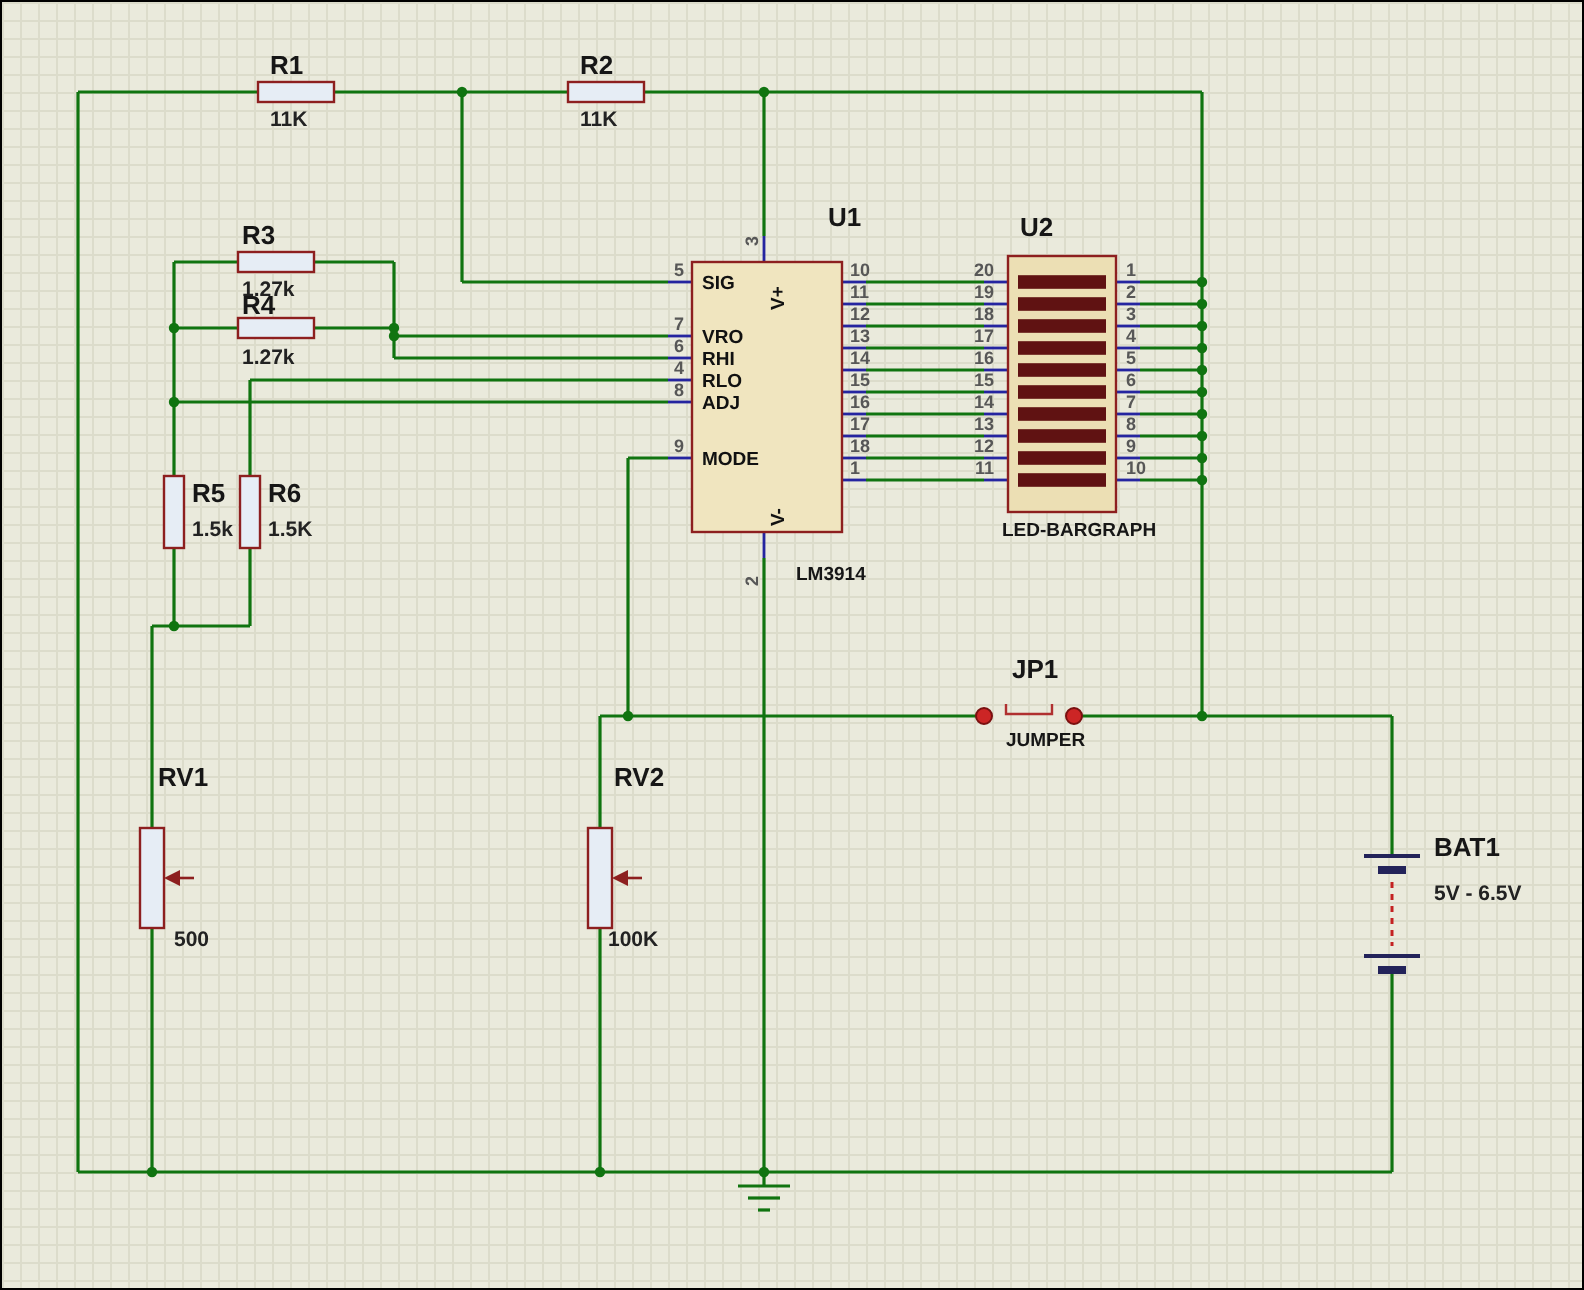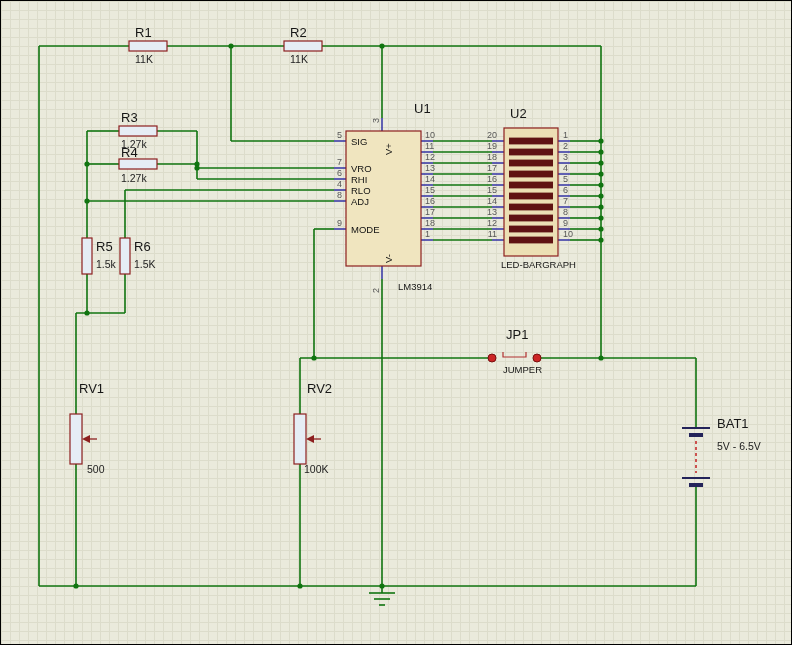--- a/index.html
+++ b/index.html
@@ -2,21 +2,21 @@
 <html><head>
 <meta charset="utf-8">
 <style>
   html,body{margin:0;padding:0;background:#fff}
   .canvas{
     position:relative;width:792px;height:645px;box-sizing:border-box;
     background-color:#eaeadc;
     background-image:linear-gradient(#dcdccb 1px,transparent 1px),
                      linear-gradient(90deg,#dcdccb 1px,transparent 1px);
     background-size:9px 9px;
-    border:1px solid #000;overflow:hidden;
+    border:1px solid #000;overflow:hidden;font-weight:bold;
   }
   svg{position:absolute;top:0;left:0}
   .wire{stroke:#107410;stroke-width:1.6;fill:none}
   .pin{stroke:#2525a0;stroke-width:1.4;fill:none}
   .dot{fill:#107410}
   .body{fill:#e6edf5;stroke:#8d1f1f;stroke-width:1.2}
   .chip{fill:#f0e5bf;stroke:#8d1f1f;stroke-width:1.2}
   .ubody{fill:#ecdfb4;stroke:#8d1f1f;stroke-width:1.2}
   .bar{fill:#601212}
   .pot-arrow{stroke:#8d1f1f;stroke-width:1.3}

